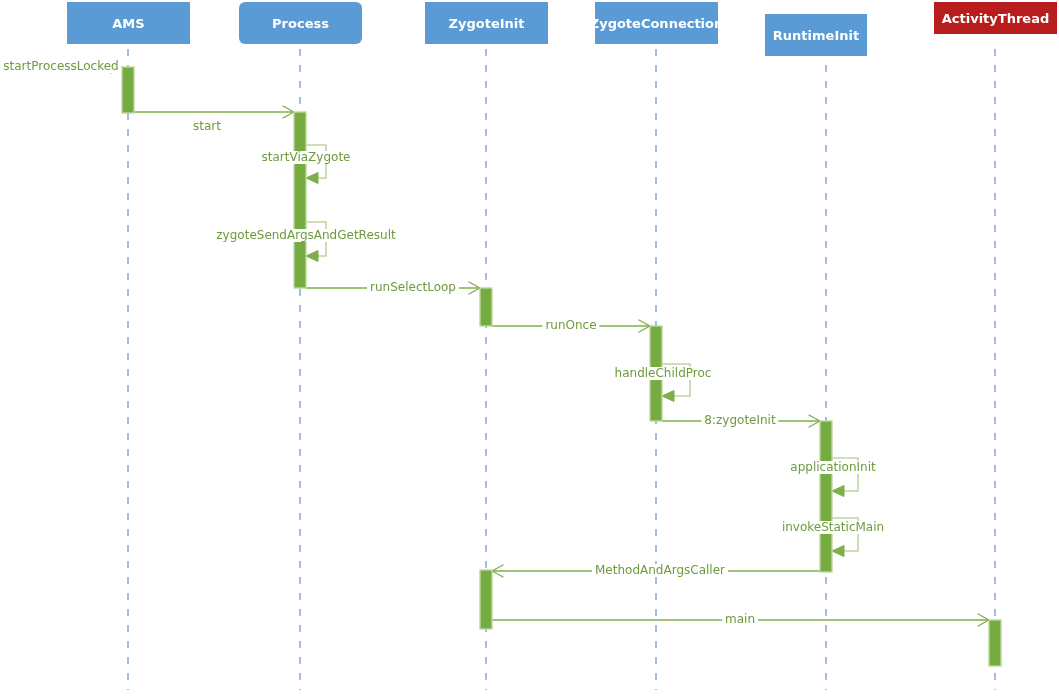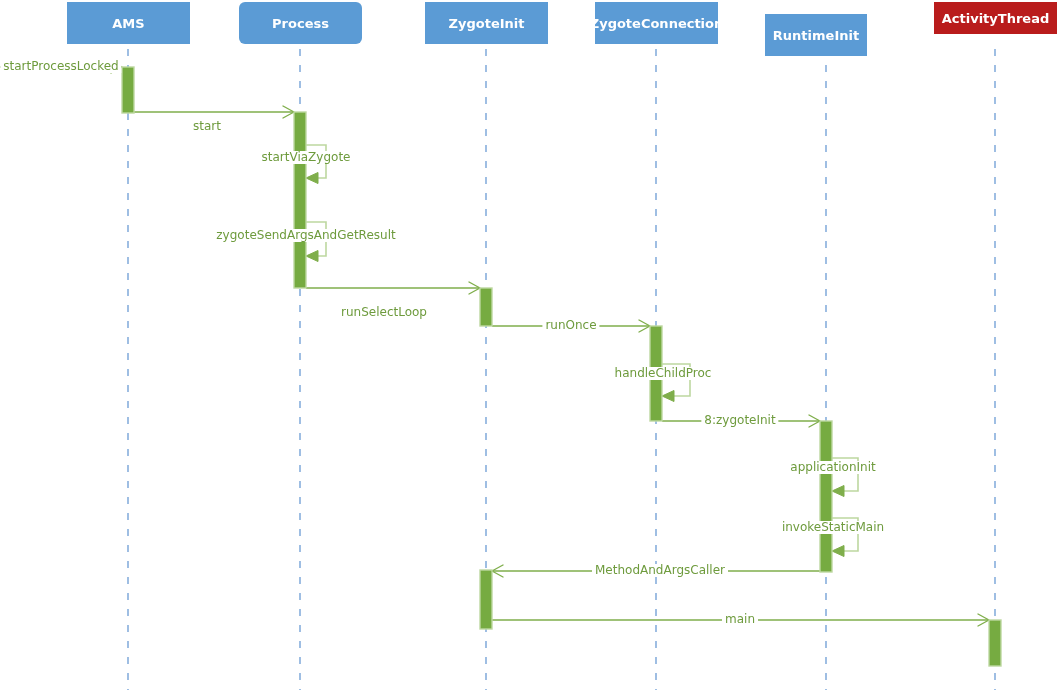--- a/index.html
+++ b/index.html
@@ -133,21 +133,21 @@
       </div>
       <div class="participant-box" style="left: 934px; top: 2px; width: 123px; height: 32px; background: #b91c1c; color: rgb(255, 255, 255);">
         <span>ActivityThread</span>
       </div>
     </div>
   <div id="labels-layer">
       <div class="msg-label center" style="color: rgb(110, 155, 61); left: 61px; top: 60px;">startProcessLocked</div>
       <div class="msg-label center" style="color: rgb(110, 155, 61); left: 207px; top: 120px;">start</div>
       <div class="msg-label" style="color: rgb(110, 155, 61); left: 306px; top: 151px; transform: translateX(-50%);">startViaZygote</div>
       <div class="msg-label" style="color: rgb(110, 155, 61); left: 306px; top: 229px; transform: translateX(-50%);">zygoteSendArgsAndGetResult</div>
-      <div class="msg-label center" style="color: rgb(110, 155, 61); left: 384px; top: 281px; margin-top: 25px;">runSelectLoop</div>
+      <div class="msg-label center" style="color: rgb(110, 155, 61); left: 413px; top: 281px;">runSelectLoop</div>
       <div class="msg-label center" style="color: rgb(110, 155, 61); left: 571px; top: 319px;">runOnce</div>
       <div class="msg-label" style="color: rgb(110, 155, 61); left: 663px; top: 367px; transform: translateX(-50%);">handleChildProc</div>
       <div class="msg-label center" style="color: rgb(110, 155, 61); left: 740px; top: 414px;">8:zygoteInit</div>
       <div class="msg-label" style="color: rgb(110, 155, 61); left: 833px; top: 461px; transform: translateX(-50%);">applicationInit</div>
       <div class="msg-label" style="color: rgb(110, 155, 61); left: 833px; top: 521px; transform: translateX(-50%); text-align: center;">invokeStaticMain</div>
       <div class="msg-label center" style="color: rgb(110, 155, 61); left: 660px; top: 564px;">MethodAndArgsCaller</div>
       <div class="msg-label center" style="color: rgb(110, 155, 61); left: 740px; top: 613px;">main</div>
     </div>
 </div>
 

